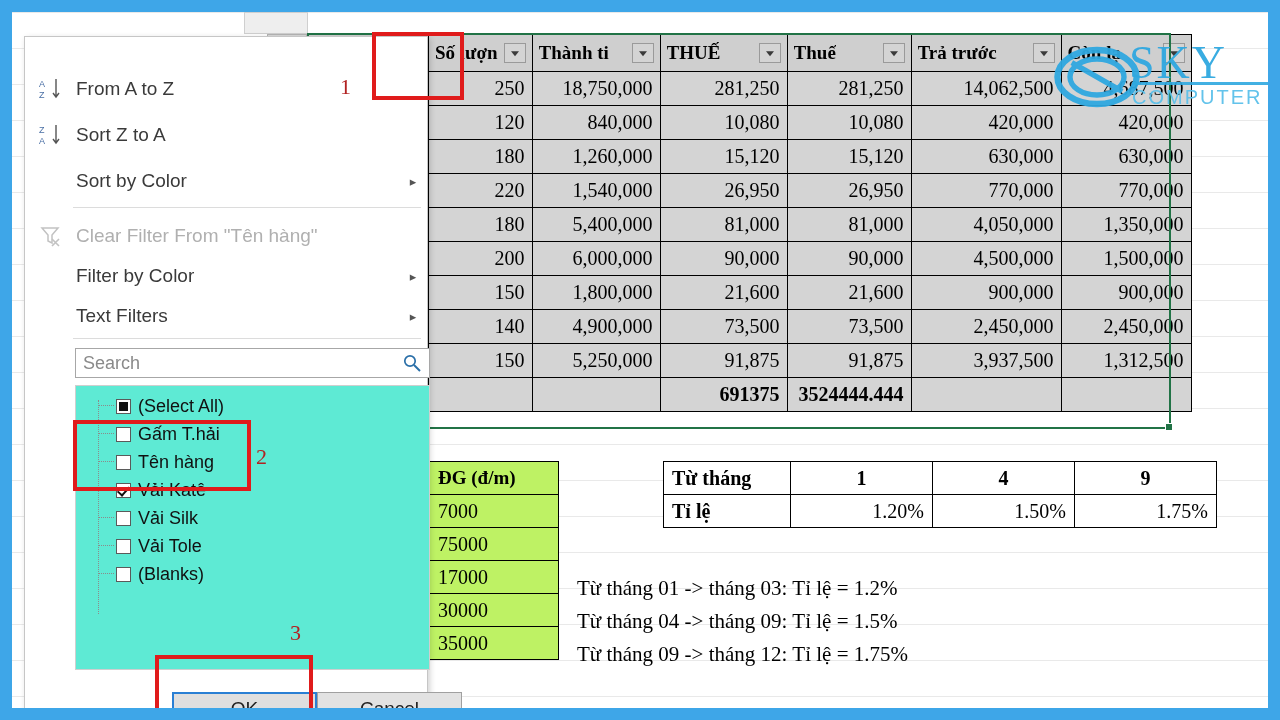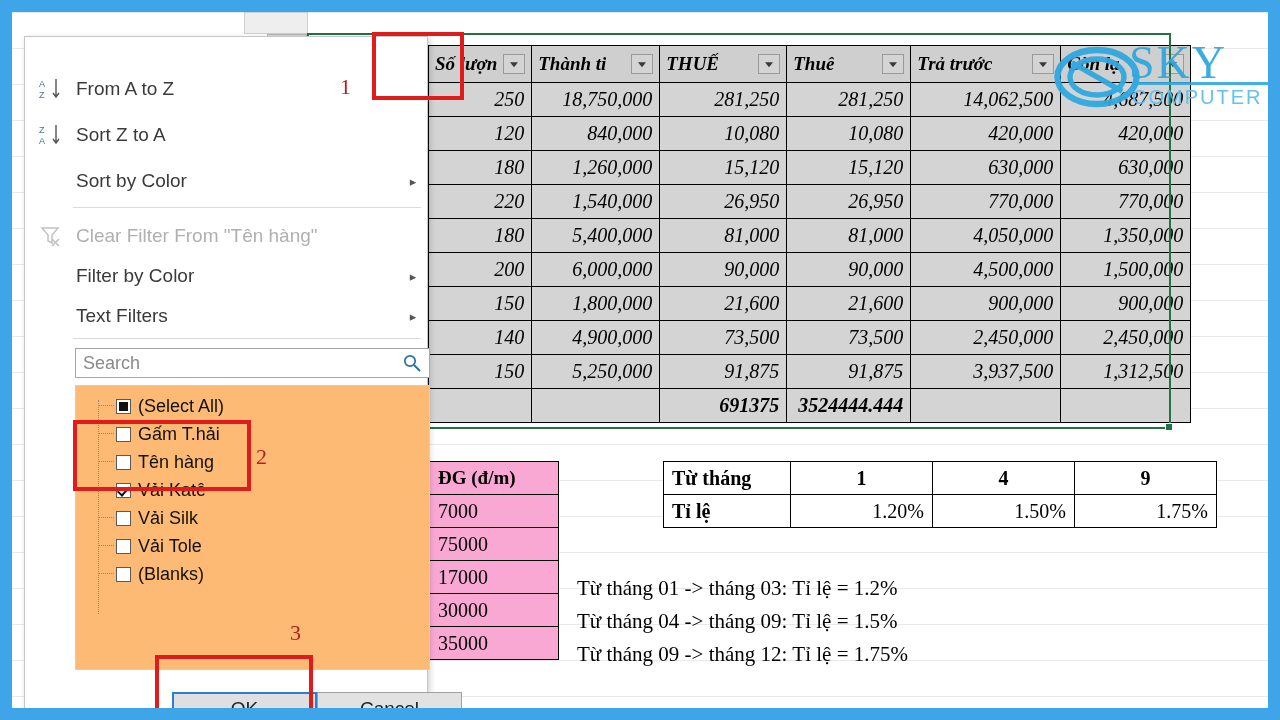--- a/index.html
+++ b/index.html
@@ -34,25 +34,24 @@
     background:#d9d9d9;border:1px solid #b4b4b4;box-sizing:border-box;
     display:flex;align-items:center;justify-content:center;
     color:#444;font-size:17px;font-family:"Liberation Sans",sans-serif;
   }
   .tophdrstub{
     position:absolute;left:232px;top:0px;width:64px;height:22px;
     background:#eeeeee;border:1px solid #cfcfcf;box-sizing:border-box;
   }
   
   #maintable{
-    position:absolute;left:296px;top:33px;
+    position:absolute;left:296px;top:22px;
     border-collapse:collapse;
     font-family:"Liberation Serif", serif;
     table-layout:fixed;
-    font-style:italic;
   }
   #maintable th{
     background:#cfcfcf;
     border:1px solid #000;
     height:36px;
     font-size:19px;font-weight:bold;color:#000;
     padding:0 6px;
     white-space:nowrap;overflow:hidden;
     position:relative;
     text-align:center;
@@ -90,21 +89,21 @@
     position:absolute;left:1153px;top:411px;width:8px;height:8px;
     background:#217346;border:1px solid #fff;box-sizing:border-box;
   }
   
   #dgtable{
     position:absolute;left:417px;top:449px;border-collapse:collapse;
     font-family:"Liberation Serif", serif;
   }
   #dgtable th,#dgtable td{
     border:1.5px solid #000;width:112px;height:32px;
-    font-size:20px;padding:0 8px;background:#f9a8d4;color:#000;
+    font-size:20px;padding:0 8px;background:#bef264;color:#000;
   }
   #dgtable th{font-weight:bold;text-align:left;font-size:19px;}
   #dgtable td{}
   
   #thangtable{
     position:absolute;left:651px;top:449px;border-collapse:collapse;
     font-family:"Liberation Serif", serif;
   }
   #thangtable td,#thangtable th{
     border:1.5px solid #000;height:32px;font-size:20px;
@@ -161,21 +160,21 @@
   #searchbox{
     position:absolute;left:50px;top:311px;width:355px;height:30px;
     border:1px solid #a7a7a7;background:#fff;box-sizing:border-box;
     display:flex;align-items:center;
   }
   #searchbox .ph{flex:1;padding-left:7px;font-size:18px;color:#8a8a8a;}
   #searchbox .mag{width:34px;display:flex;align-items:center;justify-content:center;}
   
   #listbox{
     position:absolute;left:50px;top:348px;width:355px;height:285px;
-    border:1px solid #cfcfcf;background:#fdba74;box-sizing:border-box;
+    border:1px solid #cfcfcf;background:#5eead4;box-sizing:border-box;
     padding-top:6px;
   }
   .li{
     position:relative;height:28px;display:flex;align-items:center;
     padding-left:20px;font-size:18px;color:#111;
     font-family:"Liberation Sans", sans-serif;
   }
   .li .tree{
     position:absolute;left:22px;top:13px;width:16px;height:0;
     border-top:1px dotted #8b8b8b;

